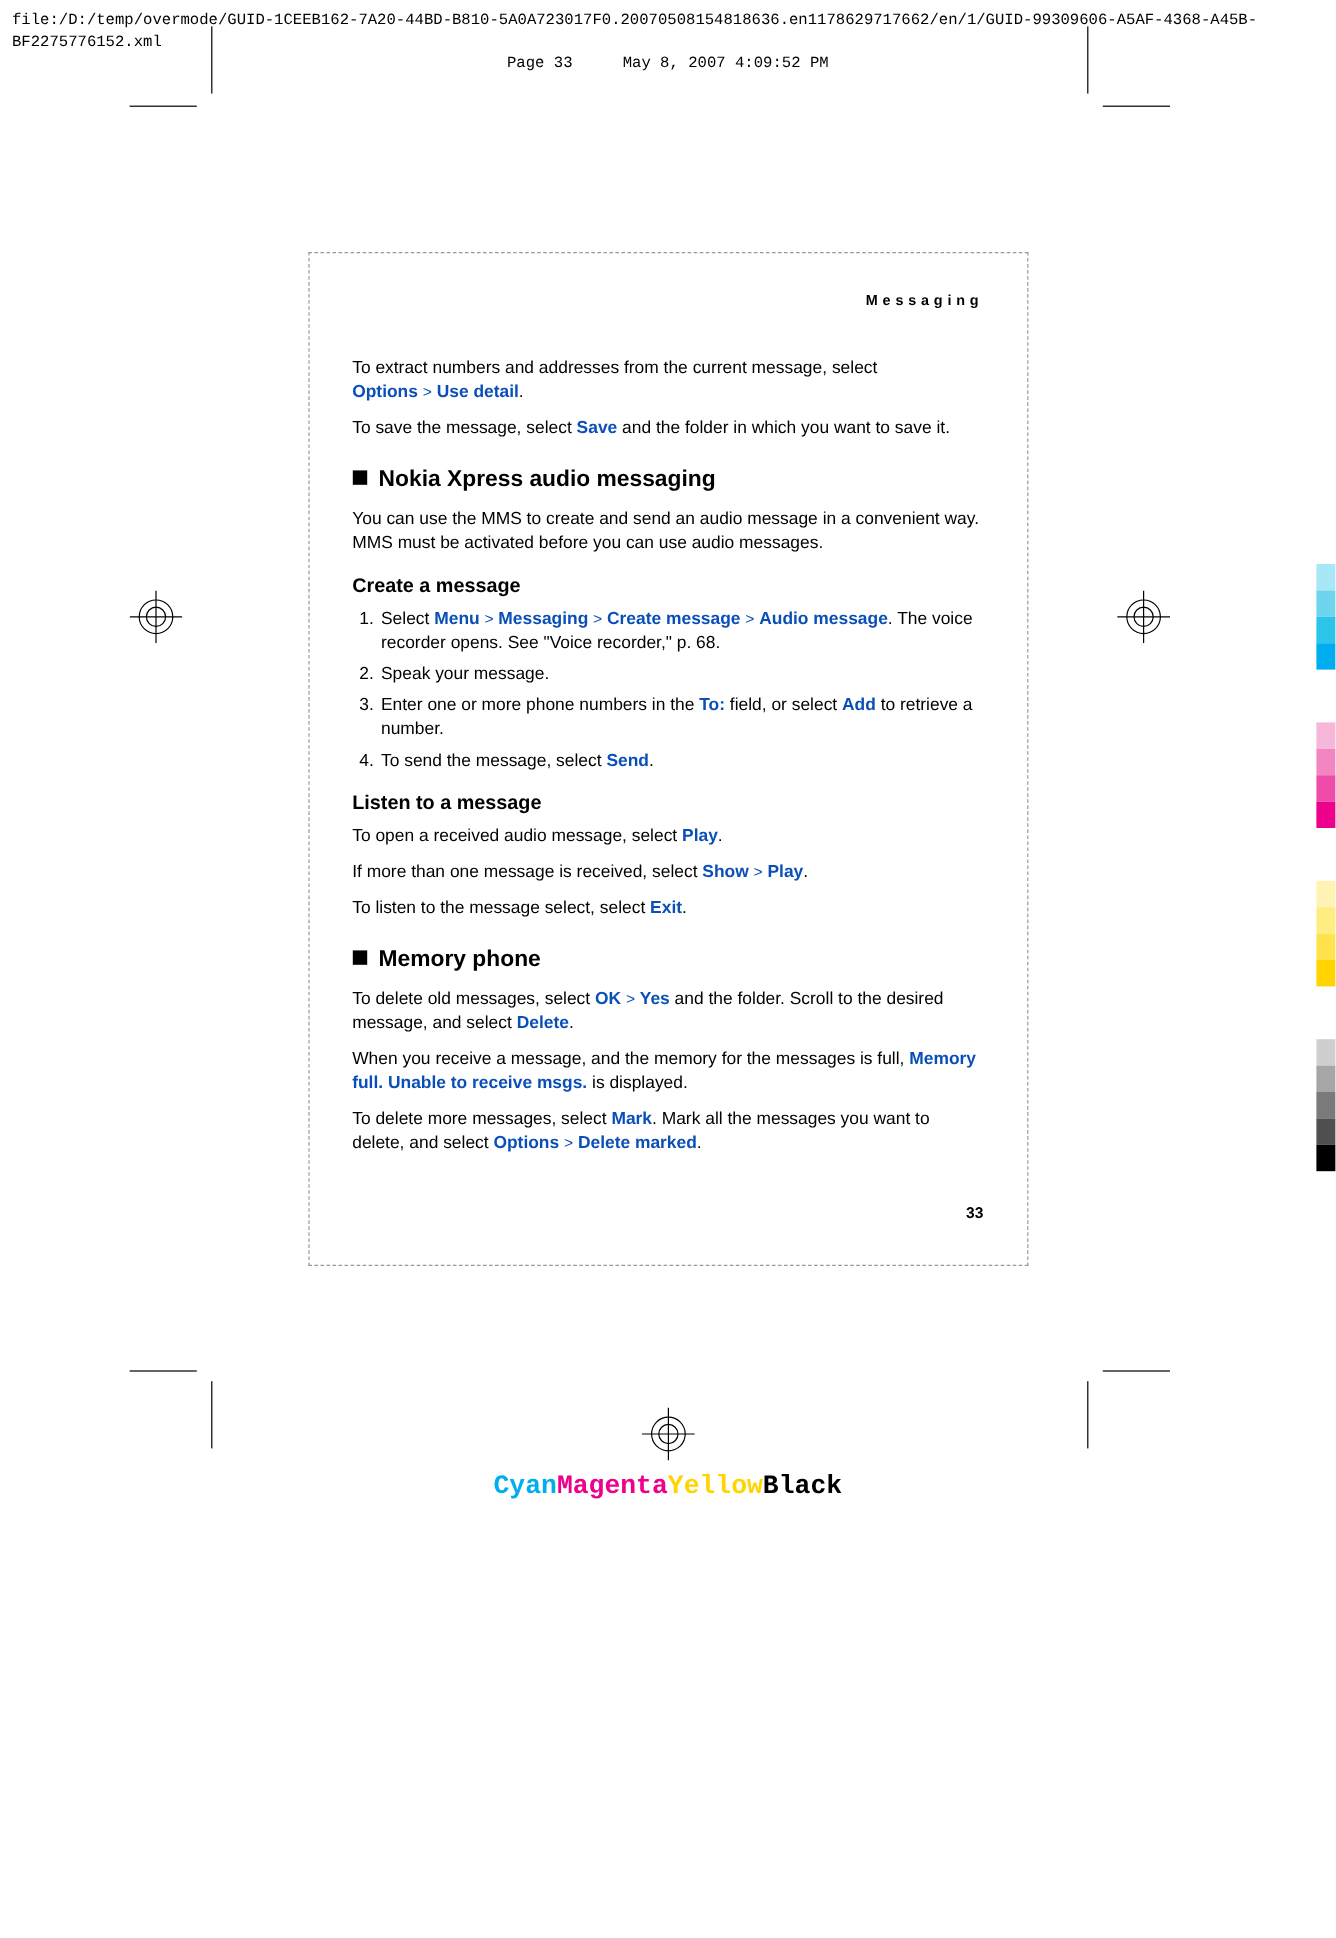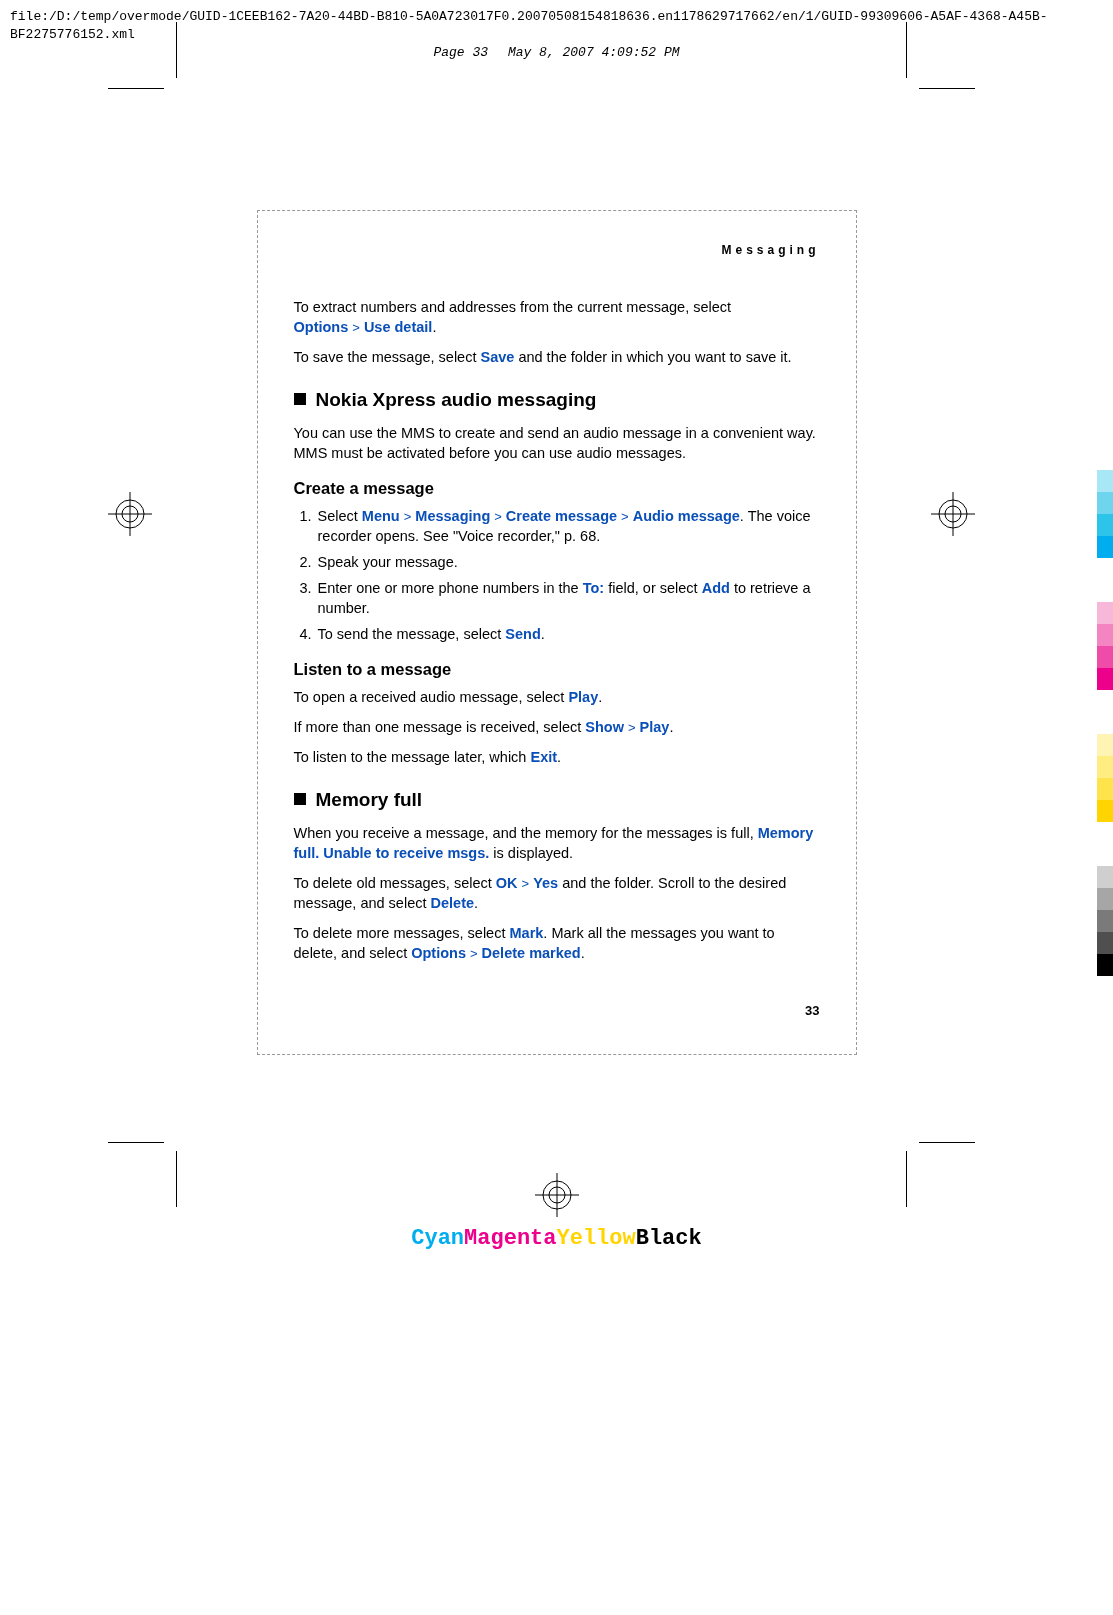--- a/index.html
+++ b/index.html
@@ -18,21 +18,21 @@
     padding: 8px 10px 2px;
     line-height: 1.35;
   }
   .file-line2 {
     font-family: "Courier New", monospace;
     font-size: 13px;
     color: #000;
     text-align: center;
     padding: 0 10px 10px;
   }
-  .file-line2 span { margin: 0 6px; font-style: italic; }
+  .file-line2 span { margin: 0 17px; }
 
   .page-outer {
     position: relative;
     width: 100%;
     padding: 140px 0 220px;
   }
 
   .crop-h { position: absolute; width: 56px; height: 1px; background: #000; }
   .crop-v { position: absolute; width: 1px; height: 56px; background: #000; }
 
@@ -248,30 +248,30 @@
 
       <h3 class="sub">Listen to a message</h3>
 
       <p>
         <span>To open a received audio message, select </span><span class="hl">Play</span><span>.</span>
       </p>
       <p>
         <span>If more than one message is received, select </span><span class="hl">Show</span><span class="sep">&gt;</span><span class="hl">Play</span><span>.</span>
       </p>
       <p>
-        <span>To listen to the message later, which </span><span class="hl">Exit</span><span>.</span>
-      </p>
-
-      <h2 class="section"><span class="bullet"></span><span>Memory full</span></h2>
-
+        <span>To listen to the message select, select </span><span class="hl">Exit</span><span>.</span>
+      </p>
+
+      <h2 class="section"><span class="bullet"></span><span>Memory phone</span></h2>
+
+      <p>
+        <span>To delete old messages, select </span><span class="hl">OK</span><span class="sep">&gt;</span><span class="hl">Yes</span><span> and the folder. Scroll to the desired message, and select </span><span class="hl">Delete</span><span>.</span>
+      </p>
       <p>
         <span>When you receive a message, and the memory for the messages is full, </span><span class="hl">Memory full. Unable to receive msgs.</span><span> is displayed.</span>
-      </p>
-      <p>
-        <span>To delete old messages, select </span><span class="hl">OK</span><span class="sep">&gt;</span><span class="hl">Yes</span><span> and the folder. Scroll to the desired message, and select </span><span class="hl">Delete</span><span>.</span>
       </p>
       <p>
         <span>To delete more messages, select </span><span class="hl">Mark</span><span>. Mark all the messages you want to delete, and select </span><span class="hl">Options</span><span class="sep">&gt;</span><span class="hl">Delete marked</span><span>.</span>
       </p>
 
       <div class="page-num">33</div>
     </div>
   </div>
 
   <div class="footer-cmyk">

